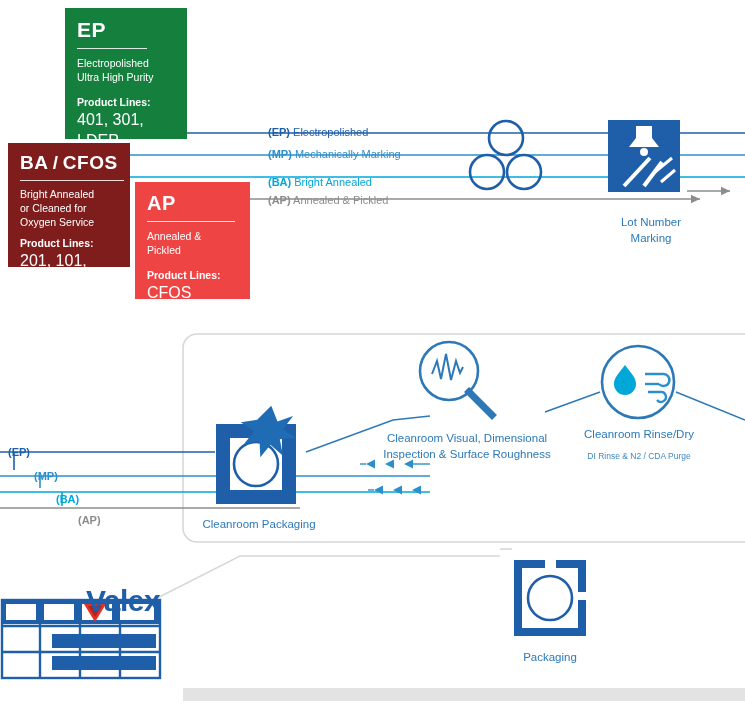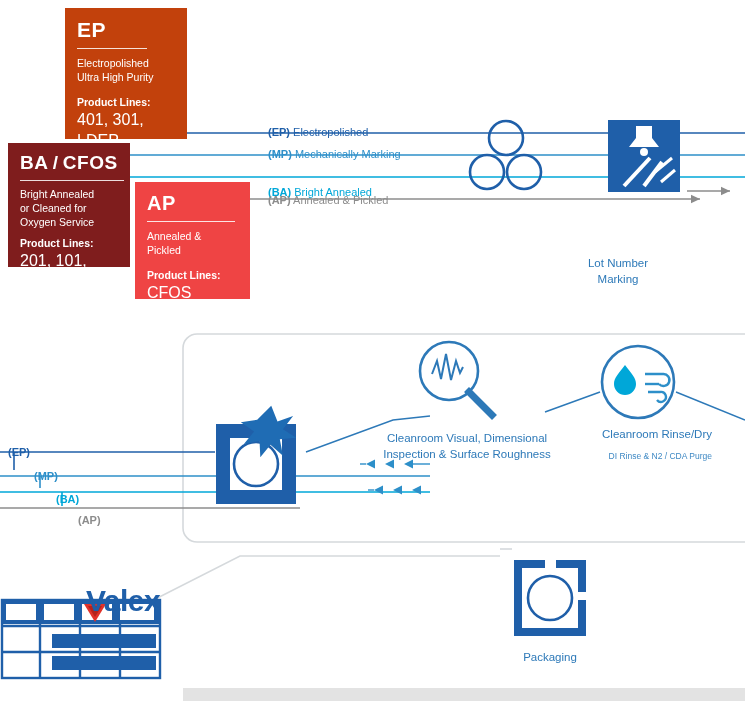--- a/index.html
+++ b/index.html
@@ -48,21 +48,21 @@
     margin-top: 12px;
     line-height: 1.3;
   }
   .card .card-lines-value {
     font-size: 16px;
     line-height: 1.3;
   }
 
   #card-ep {
     left: 65px; top: 8px; width: 122px; height: 131px;
-    background: #c2410c;
+    background: #15803d;
   }
   #card-ep .card-title { font-size: 21px; }
 
   #card-ba {
     left: 8px; top: 143px; width: 122px; height: 124px;
     background: #7f1d1d;
   }
   #card-ba .card-title { font-size: 19px; }
   #card-ba .rule { width: 104px; margin: 6px 0 6px 0; }
 
@@ -275,21 +275,21 @@
   </div>
 
   <div class="lane-label lane-ep" style="left:268px; top:126px;">
     <b>(EP)</b>
     <span>Electropolished</span>
   </div>
   <div class="lane-label lane-mp" style="left:268px; top:148px;">
     <b>(MP)</b>
     <span>Mechanically Marking</span>
   </div>
-  <div class="lane-label lane-ba" style="left:268px; top:186px;text-align:right;">
+  <div class="lane-label lane-ba" style="left:268px; top:176px;text-align:right;">
     <b>(BA)</b>
     <span>Bright Annealed</span>
   </div>
   <div class="lane-label lane-ap" style="left:268px; top:194px;">
     <b>(AP)</b>
     <span>Annealed &amp; Pickled</span>
   </div>
 
   <div class="lane-label lane-ep" style="left:8px; top:446px;">
     <b>(EP)</b>
@@ -298,35 +298,38 @@
     <b>(MP)</b>
   </div>
   <div class="lane-label lane-ba" style="left:56px; top:493px;">
     <b>(BA)</b>
   </div>
   <div class="lane-label lane-ap" style="left:78px; top:514px;">
     <b>(AP)</b>
   </div>
 
 
-  <div class="caption" style="left:568px; top:215px; width:100px;margin-top:41px;">
+  <div class="caption" style="left:601px; top:215px; width:100px;">
     <span>Lot Number</span><br>
     <span>Marking</span>
   </div>
 
   <div class="caption" style="left:374px; top:431px; width:186px;">
     <span>Cleanroom Visual, Dimensional</span><br>
     <span>Inspection &amp; Surface Roughness</span>
   </div>
 
-  <div class="caption" style="left:566px; top:427px; width:146px;text-align:right;">
+  <div class="caption" style="left:566px; top:427px; width:146px;">
     <span>Cleanroom Rinse/Dry</span>
     <span class="sub">DI Rinse &amp; N2 / CDA Purge</span>
   </div>
 
+  <div class="caption" style="left:186px; top:517px; width:146px;">
+    <span>Cleanroom Packaging</span>
+  </div>
 
   <div class="caption" style="left:500px; top:650px; width:100px;">
     <span>Packaging</span>
   </div>
 
   <div id="valex-logo">Valex</div>
 
   <div id="bottom-bar"></div>
 
 </div>

